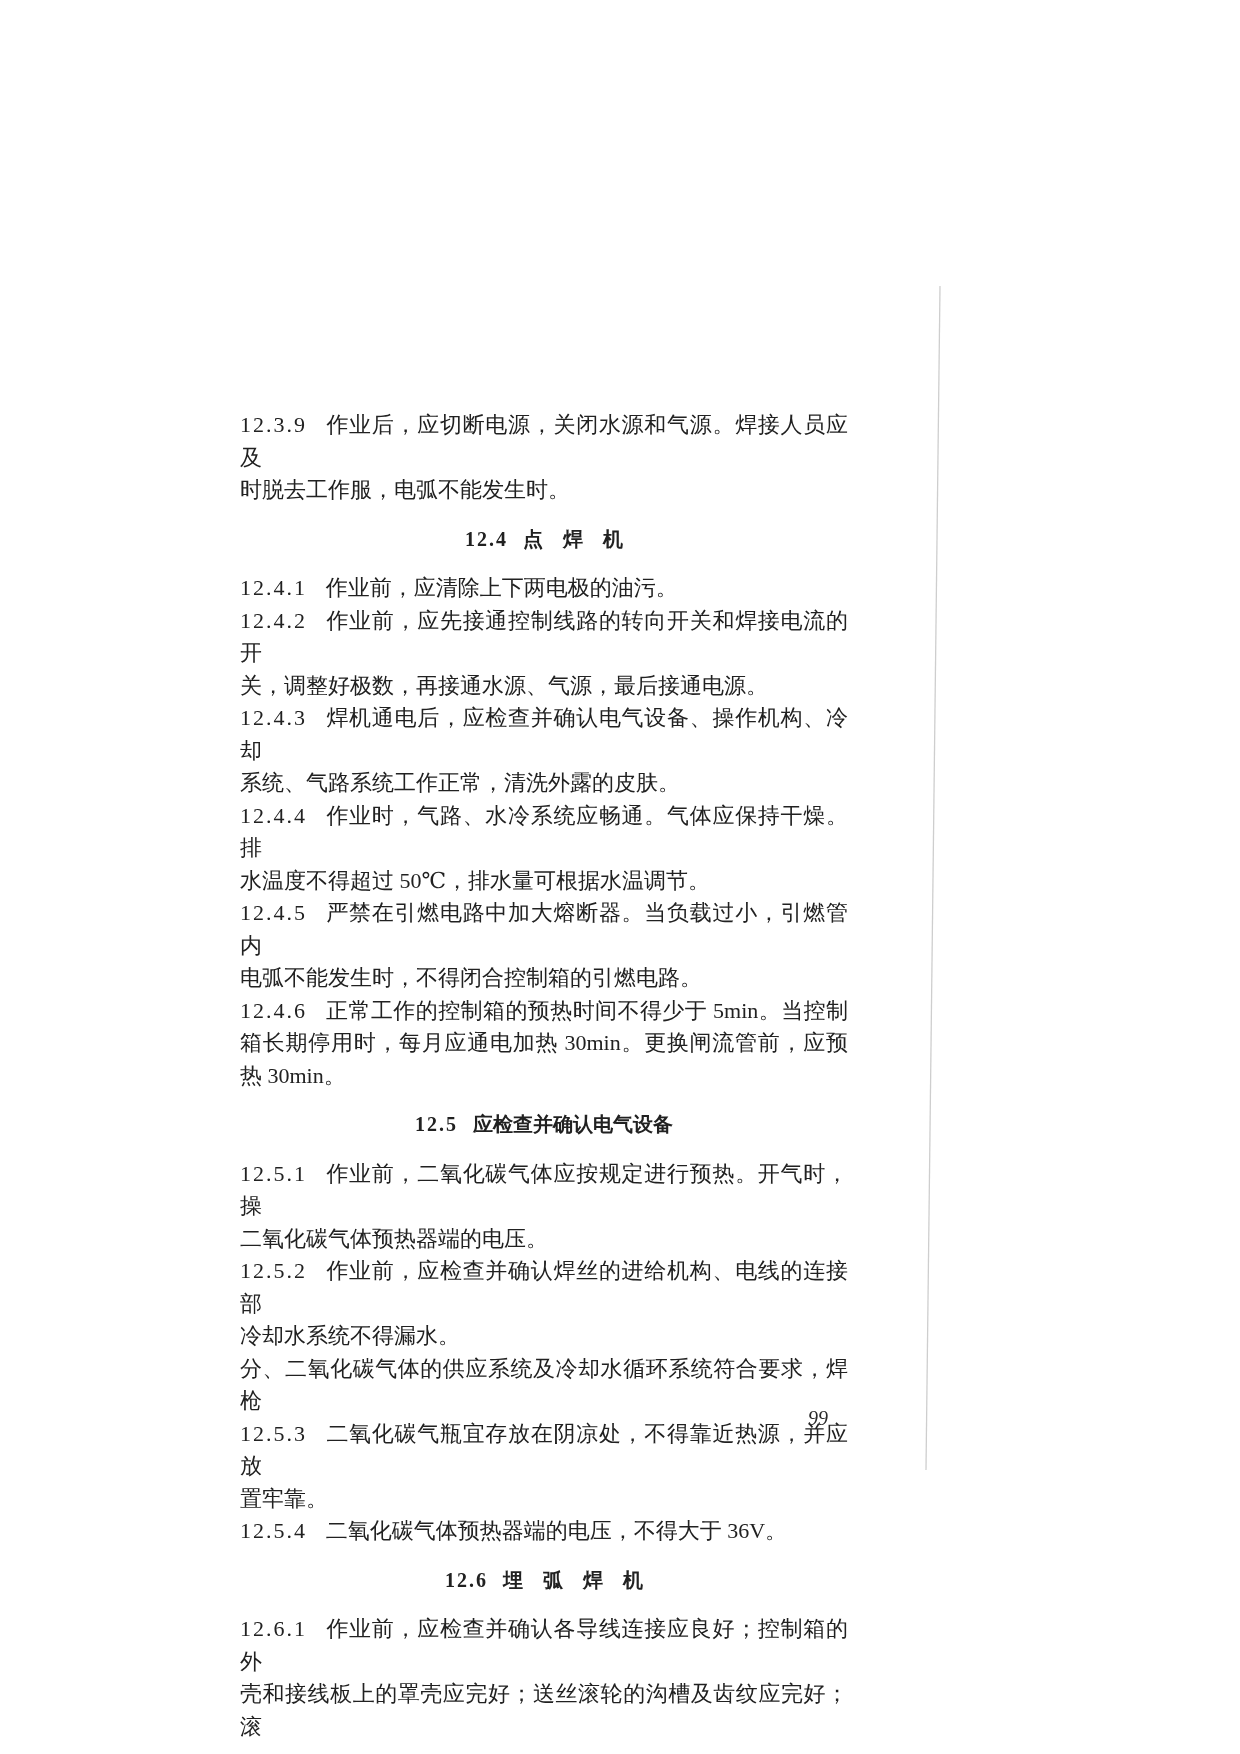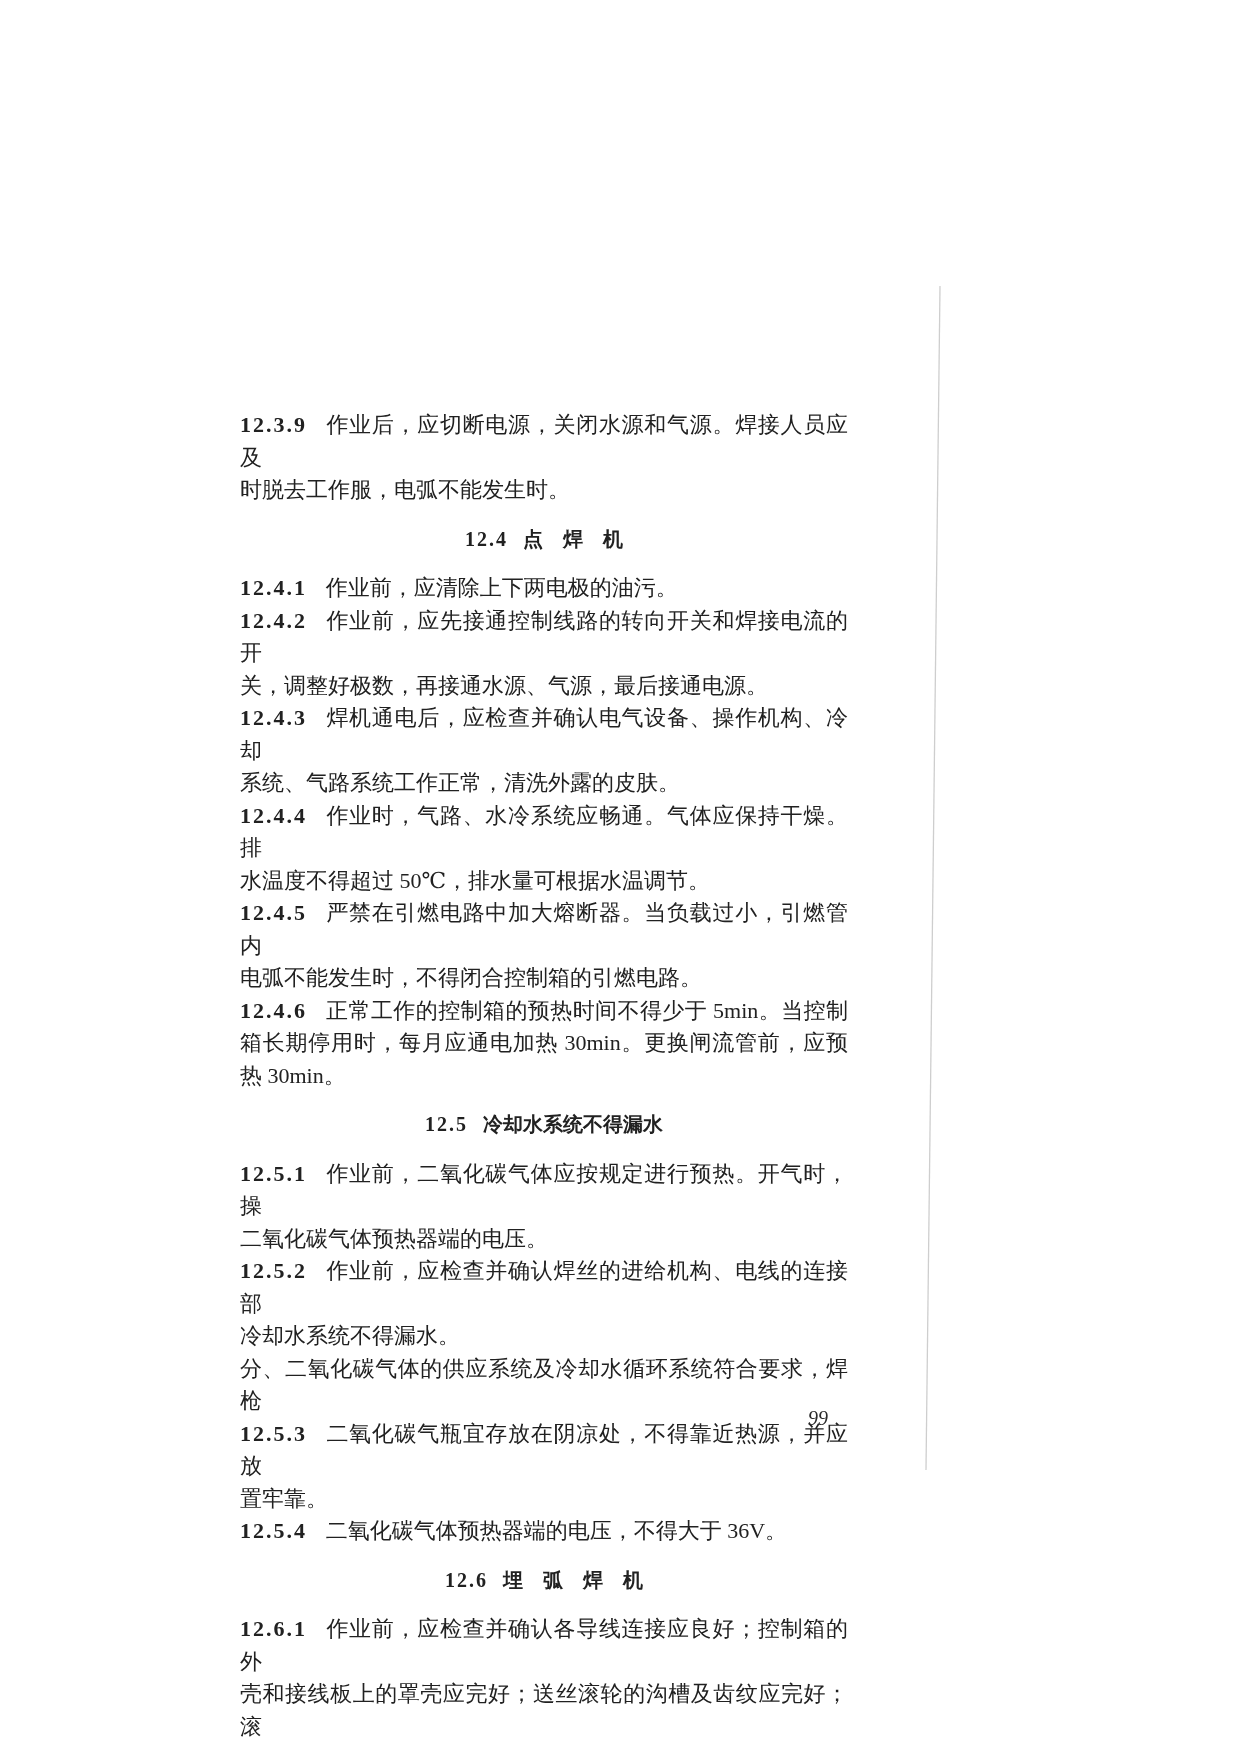--- a/index.html
+++ b/index.html
@@ -28,21 +28,21 @@
     line-height: 32.5px;
     text-align: left;
   }
   .clause { margin: 0; padding: 0; }
   .line { display: block; }
   .line.full {
     text-align: justify;
     text-align-last: justify;
   }
   .num {
-    font-weight: bold;
+    font-weight: normal;
     letter-spacing: 2px;
     padding-right: 0.85em;
     white-space: nowrap;
   }
   .heading {
     margin: 16px 0 17px 0;
     padding: 0;
     text-align: center;
     font-size: 20px;
     line-height: 32.5px;
@@ -108,21 +108,21 @@
       <span class="line">电弧不能发生时，不得闭合控制箱的引燃电路。</span>
     </p>
 
     <p class="clause">
       <span class="line full"><span class="num">12.4.6</span><span>正常工作的控制箱的预热时间不得少于 5min。当控制</span></span>
       <span class="line full">箱长期停用时，每月应通电加热 30min。更换闸流管前，应预</span>
       <span class="line">热 30min。</span>
     </p>
 
     <h2 class="heading">
-      <span class="hnum">12.5</span><span class="htitle">冷却水系统不得漏水</span>
+      <span class="hnum">12.5</span><span class="htitle">应检查并确认电气设备</span>
     </h2>
 
     <p class="clause">
       <span class="line full"><span class="num">12.5.1</span><span>作业前，二氧化碳气体应按规定进行预热。开气时，操</span></span>
       <span class="line">二氧化碳气体预热器端的电压。</span>
     </p>
 
     <p class="clause">
       <span class="line full"><span class="num">12.5.2</span><span>作业前，应检查并确认焊丝的进给机构、电线的连接部</span></span>
       <span class="line">冷却水系统不得漏水。</span>

